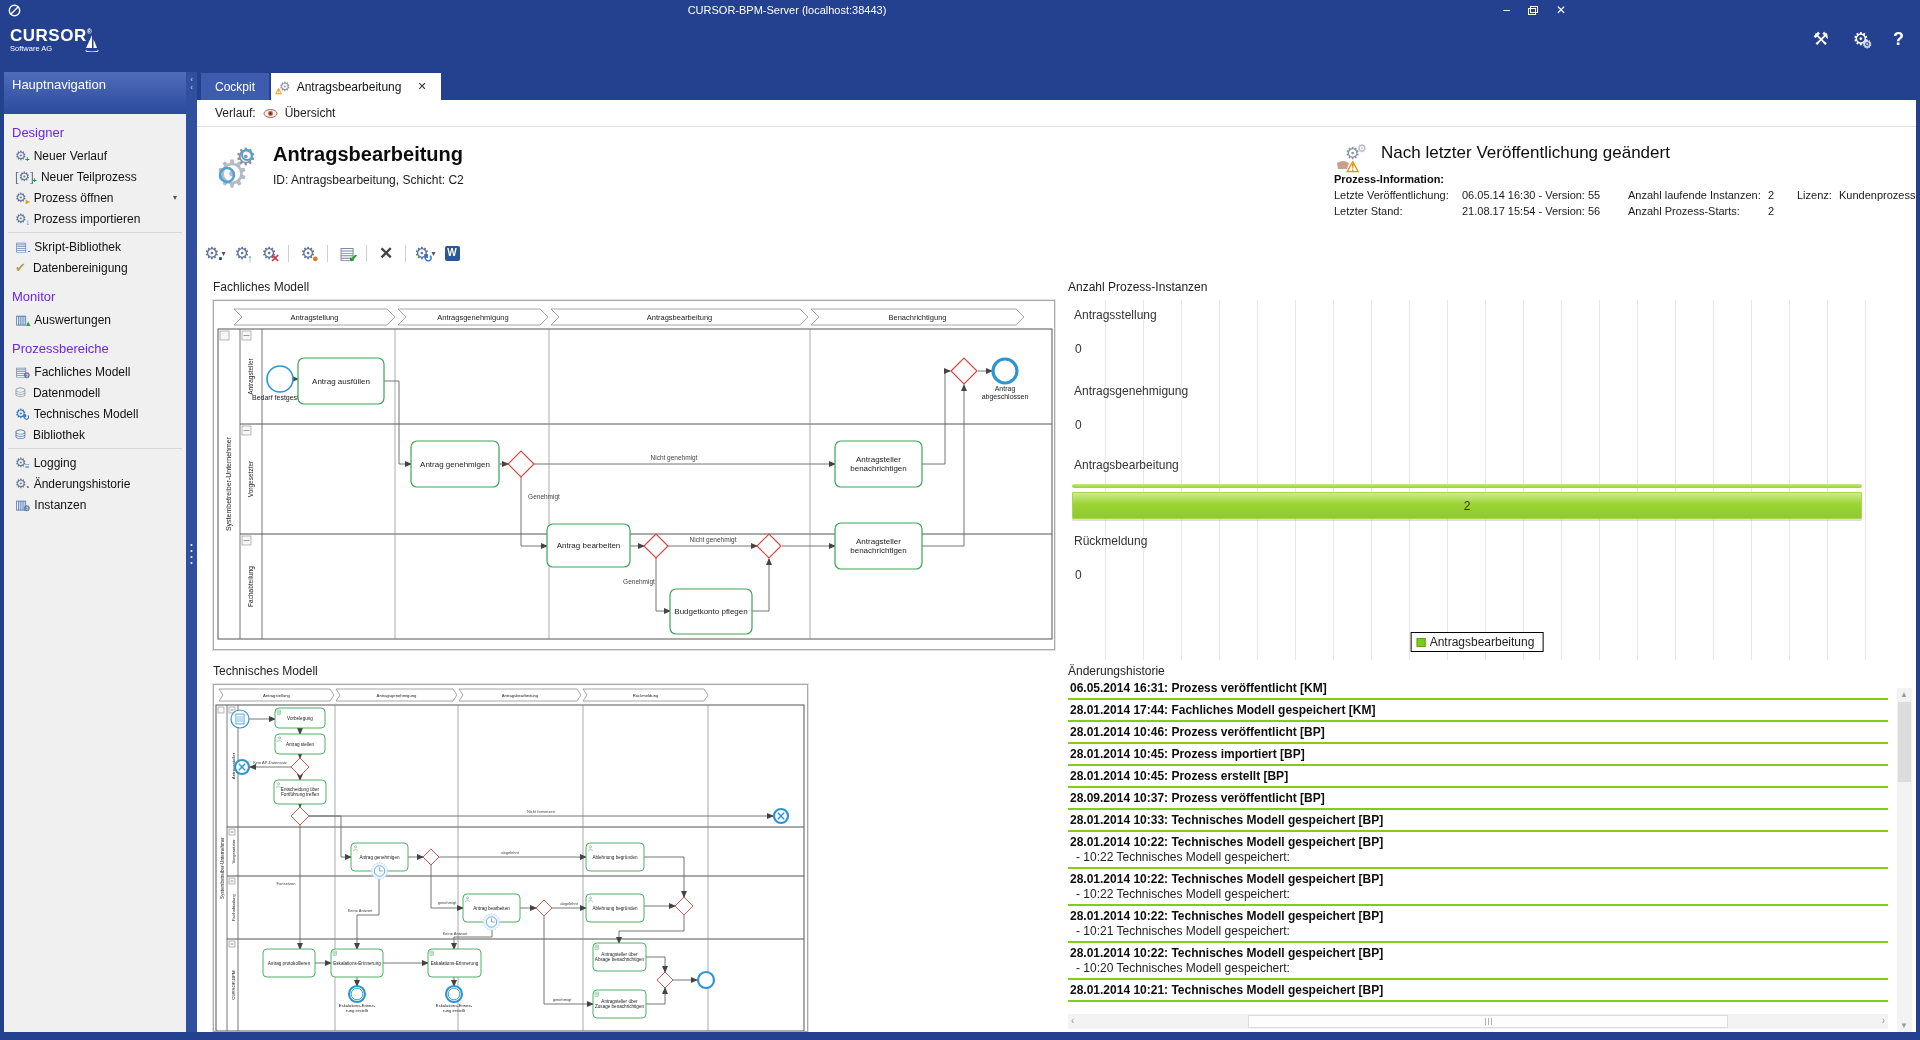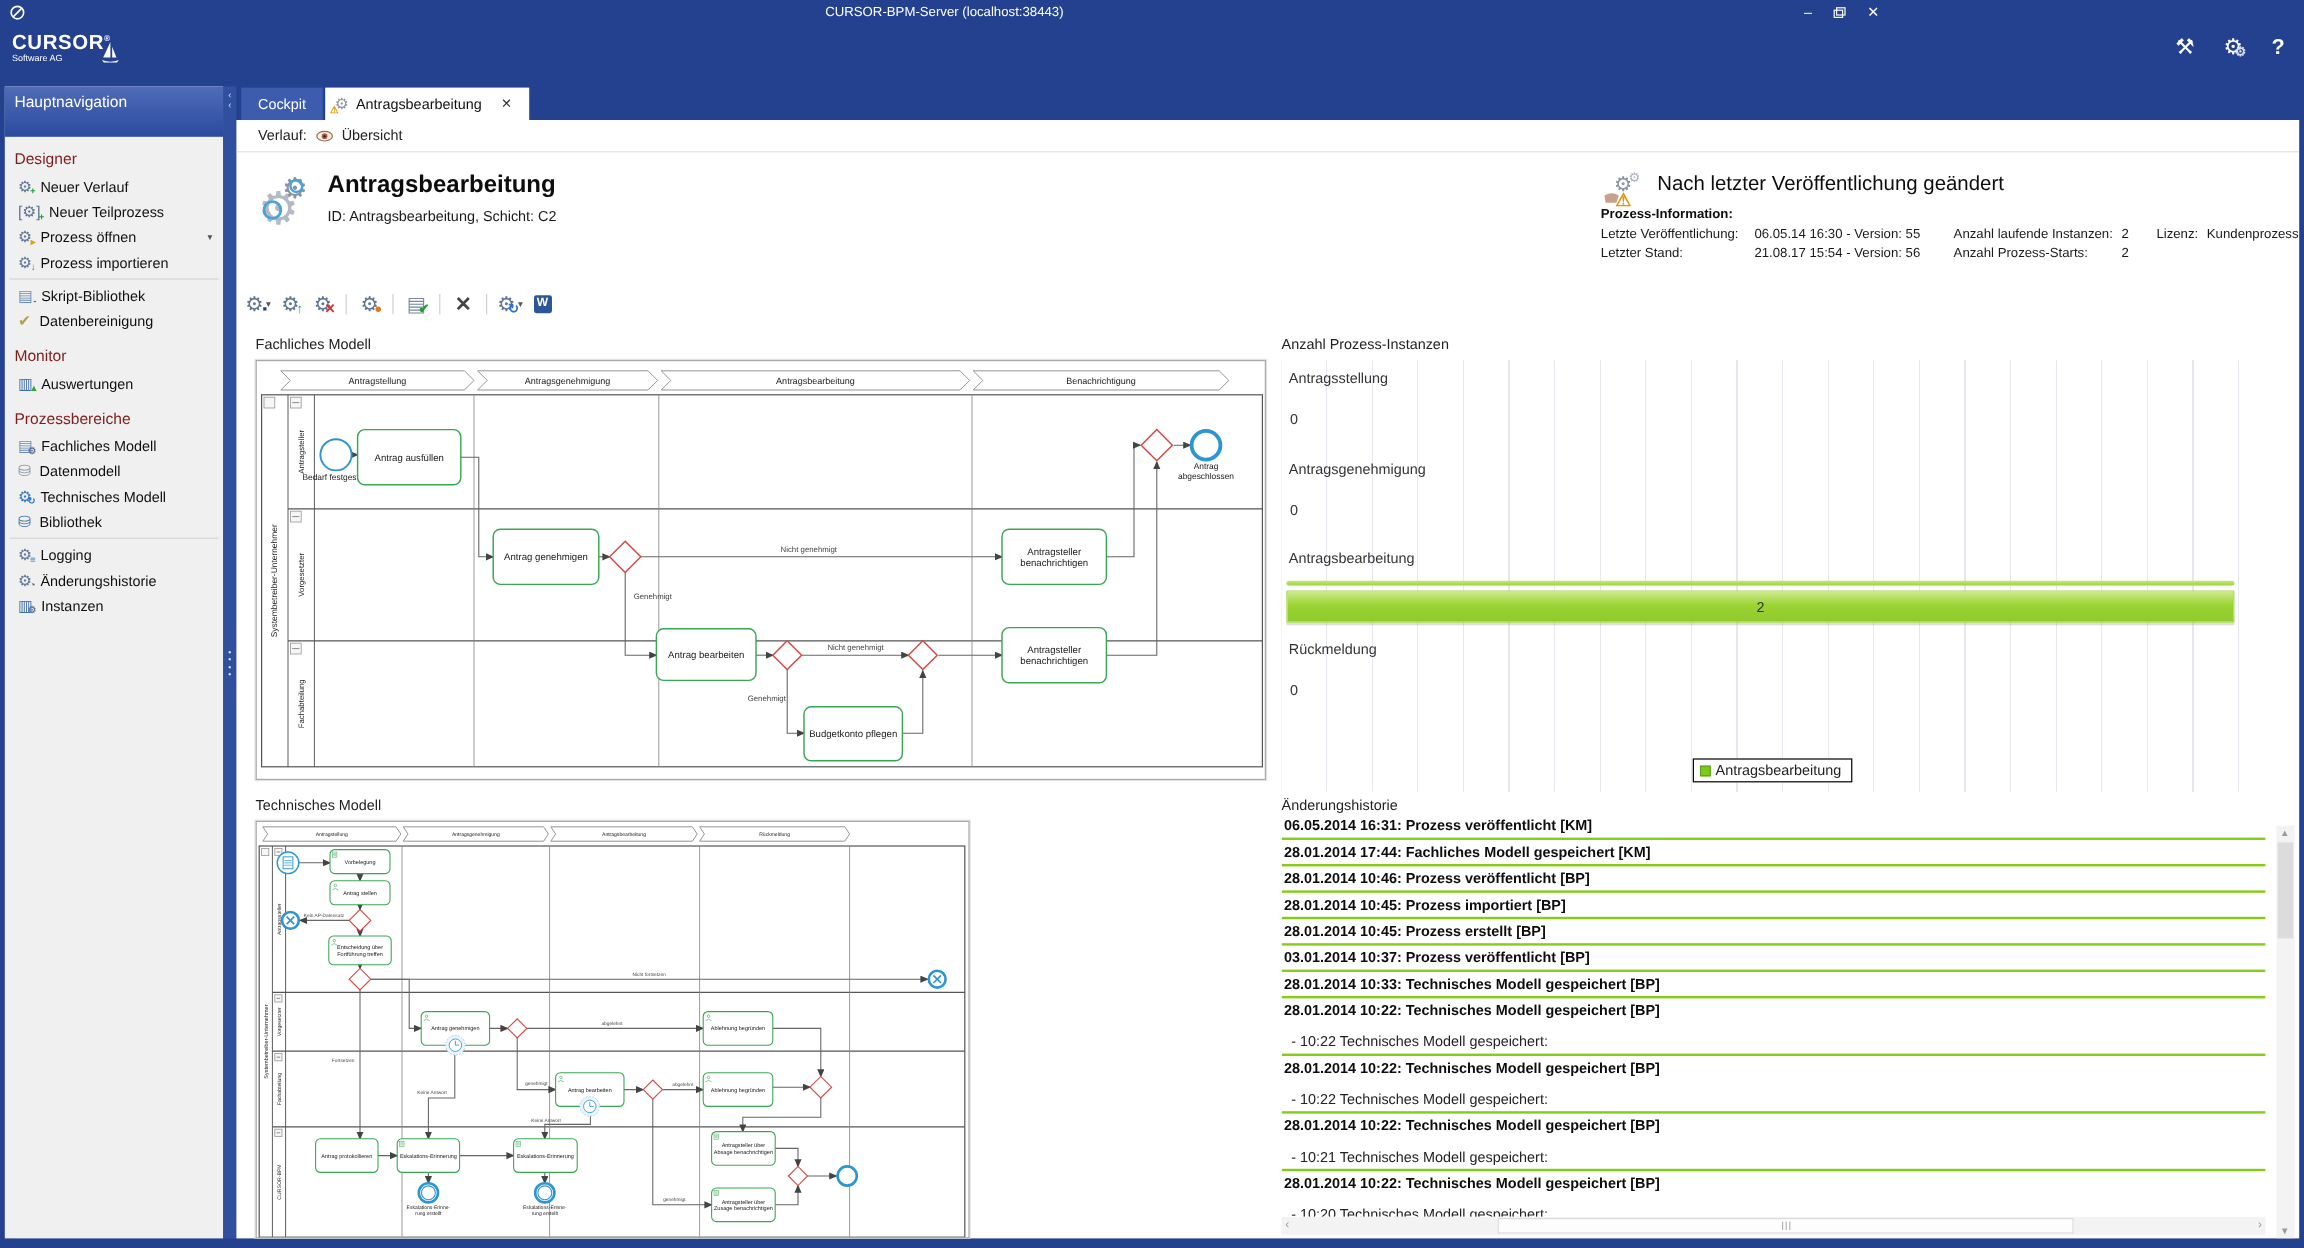--- a/index.html
+++ b/index.html
@@ -20,21 +20,21 @@
   .logo{position:absolute;left:10px;top:4px;color:#fff;}
   .logo .nm{font-size:17px;font-weight:bold;letter-spacing:.5px;}
   .logo .reg{font-size:7px;vertical-align:super;}
   .logo .sub{font-size:7.5px;margin-top:-2px;}
   .sail{position:absolute;left:74px;top:8px;}
   .appicons{position:absolute;right:16px;top:8px;display:flex;gap:24px;align-items:center;}
   
   .sidebar{position:absolute;left:4px;top:72px;width:182px;bottom:8px;background:#f0f0f0;}
   .side-title{height:42px;background:linear-gradient(#4f6cb8,#2c4a9e);color:#fff;
     font-size:13px;padding:5px 0 0 8px;}
-  .section-h{color:#7f1d1d;font-size:13px;padding:11px 8px 5px 8px;}
+  .section-h{color:#6d28d9;font-size:13px;padding:11px 8px 5px 8px;}
   .side-item{display:flex;align-items:center;gap:7px;height:21px;padding-left:11px;
     font-size:12px;color:#101010;cursor:default;}
   .side-item .caret{margin-left:auto;margin-right:9px;font-size:8px;color:#555;}
   .side-divider{height:1px;background:#d5d5d5;margin:3px 4px;}
   .collapse-strip{position:absolute;left:186px;top:72px;width:11px;bottom:8px;background:#30509f;
     color:#cdd6ea;font-size:8px;text-align:center;line-height:8px;padding-top:4px;}
   .collapse-strip .dots{position:absolute;top:470px;left:0;right:0;letter-spacing:0;
     font-size:7px;line-height:6px;color:#e5eaf5;}
   
   .content{position:absolute;left:197px;top:60px;right:4px;bottom:8px;}
@@ -76,21 +76,21 @@
     box-shadow:0 2px 0 rgba(160,160,160,.35);display:flex;align-items:center;justify-content:center;
     font-size:12px;color:#333;}
   .chart .legend{position:absolute;left:50%;transform:translateX(-50%);bottom:8px;
     border:1px solid #000;background:#fff;padding:2px 8px 2px 5px;font-size:12px;color:#222;
     display:flex;align-items:center;gap:4px;}
   .chart .legend .sw{width:9px;height:9px;background:#7ccc1f;border:1px solid #5fa215;display:inline-block;}
   
   .history{position:absolute;left:871px;top:578px;width:820px;height:336px;overflow:hidden;}
   .hrow{border-bottom:2px solid #84cc16;padding:3px 0 3px 2px;}
   .hrow .t{font-size:12px;font-weight:bold;color:#0d0d0d;}
-  .hrow .s{font-size:12px;color:#222;padding-left:6px;margin-top:12px;}
+  .hrow .s{font-size:12px;color:#222;padding-left:6px;margin-top:1px;}
   
   .hscroll{position:absolute;left:871px;top:914px;width:820px;height:15px;background:#f3f3f3;}
   .hscroll .arr{position:absolute;top:1px;font-size:10px;color:#9a9a9a;}
   .hscroll .thumb{position:absolute;left:180px;top:1px;width:480px;height:13px;background:#fdfdfd;
     border:1px solid #dcdcdc;display:flex;align-items:center;justify-content:center;}
   .grip{display:flex;gap:2px;}
   .grip i{width:1px;height:7px;background:#b5b5b5;display:block;}
   .vscroll{position:absolute;left:1700px;top:588px;width:15px;height:344px;background:#f3f3f3;}
   .vscroll .arr{position:absolute;left:3px;font-size:8px;color:#9a9a9a;}
   .vscroll .thumb{position:absolute;left:1px;top:14px;width:13px;height:80px;background:#dcdcdc;}
@@ -733,21 +733,21 @@
         <div class="hrow">
           <div class="t">28.01.2014 10:46: Prozess veröffentlicht [BP]</div>
         </div>
         <div class="hrow">
           <div class="t">28.01.2014 10:45: Prozess importiert [BP]</div>
         </div>
         <div class="hrow">
           <div class="t">28.01.2014 10:45: Prozess erstellt [BP]</div>
         </div>
         <div class="hrow">
-          <div class="t">03.01.2014 10:37: Prozess veröffentlicht [BP]</div>
+          <div class="t">28.09.2014 10:37: Prozess veröffentlicht [BP]</div>
         </div>
         <div class="hrow">
           <div class="t">28.01.2014 10:33: Technisches Modell gespeichert [BP]</div>
         </div>
         <div class="hrow">
           <div class="t">28.01.2014 10:22: Technisches Modell gespeichert [BP]</div>
           <div class="s">- 10:22 Technisches Modell gespeichert:</div>
         </div>
         <div class="hrow">
           <div class="t">28.01.2014 10:22: Technisches Modell gespeichert [BP]</div>

